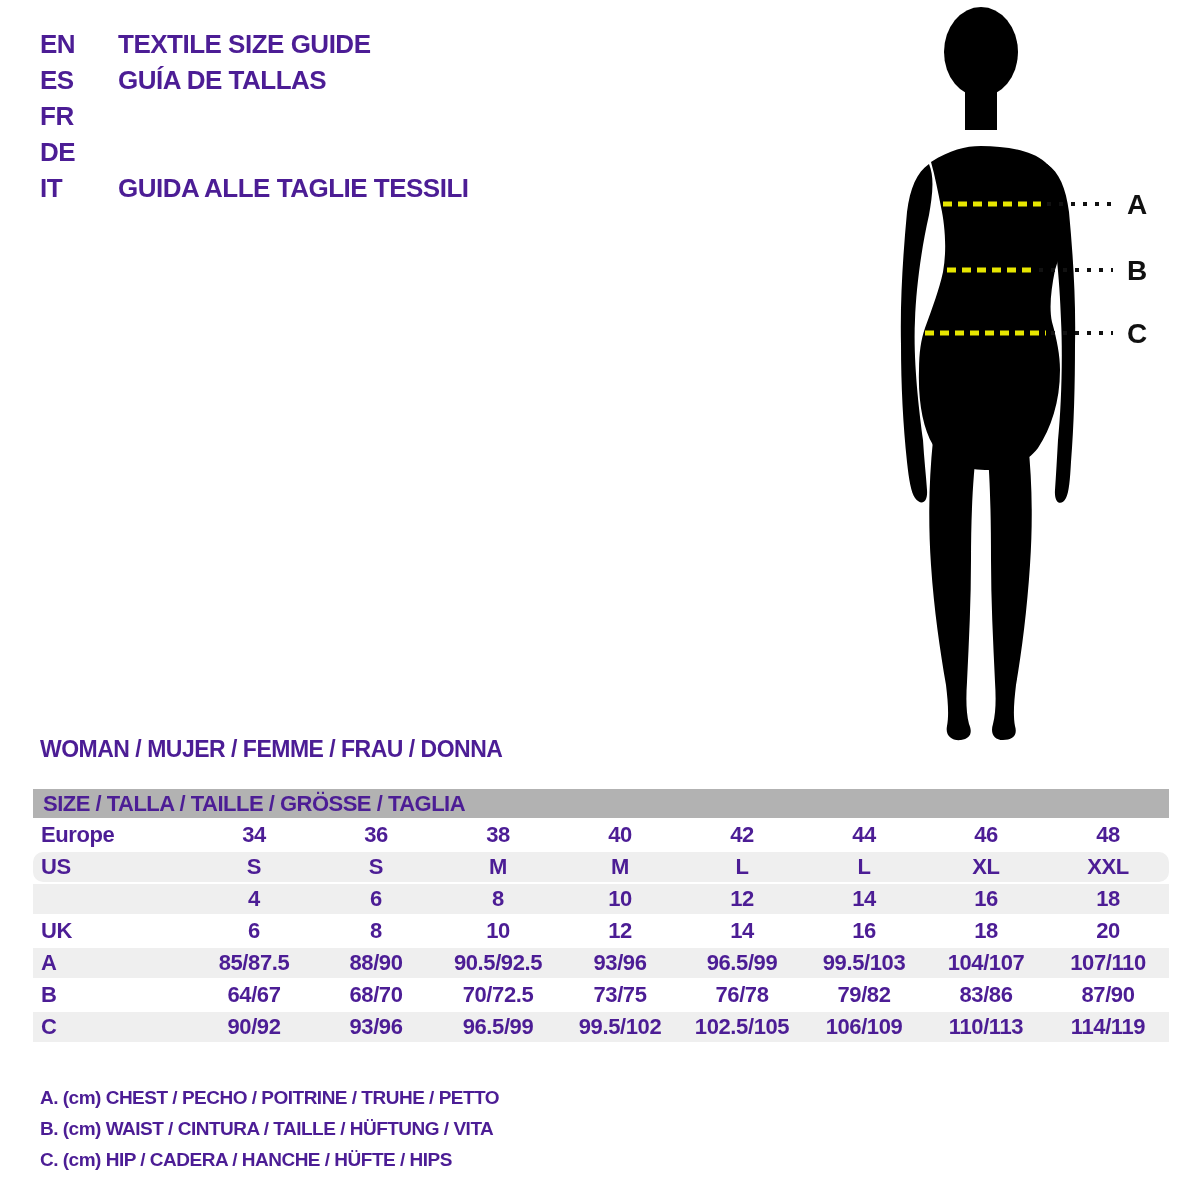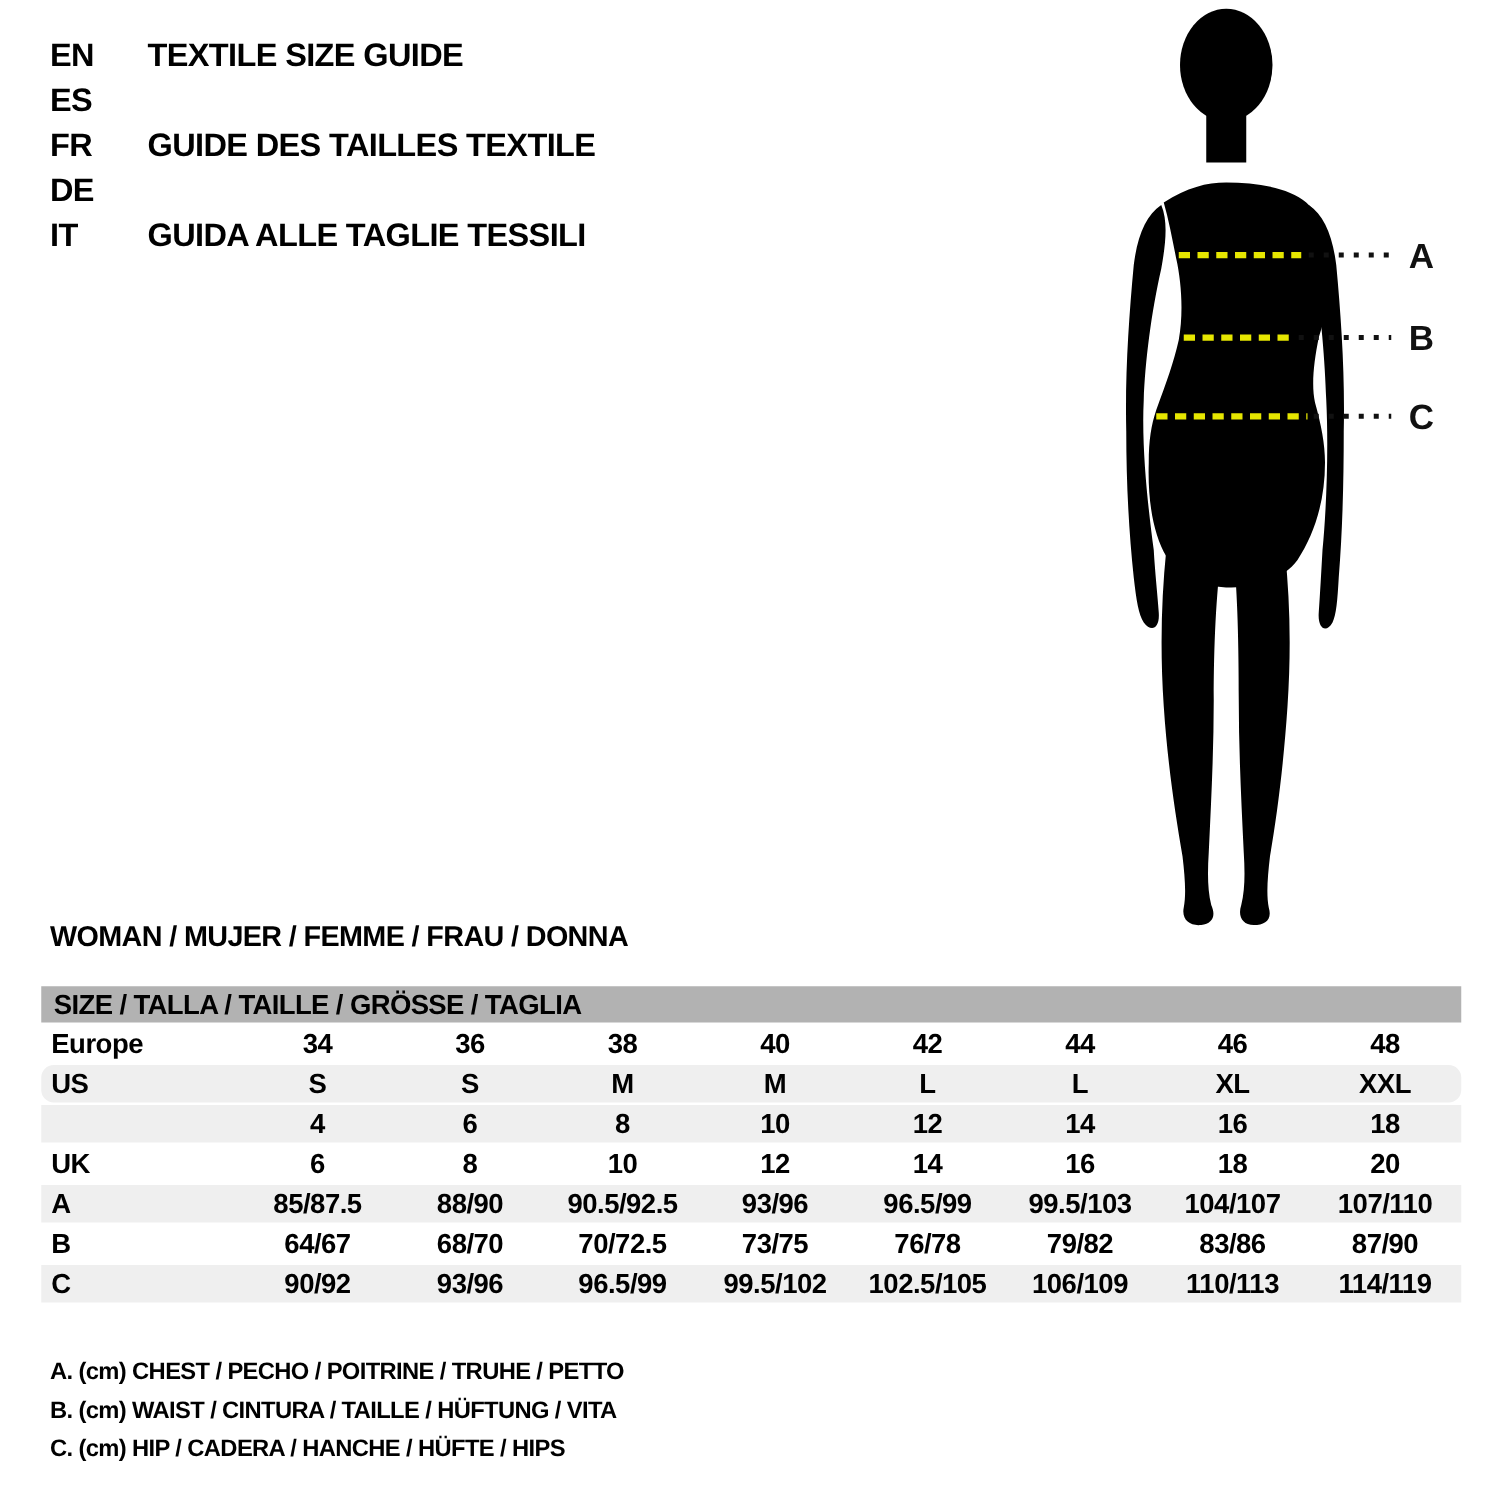--- a/index.html
+++ b/index.html
@@ -1,18 +1,18 @@
 <!DOCTYPE html>
 <html><head>
 <meta charset="utf-8">
 <style>
   html,body{margin:0;padding:0;background:#fff;}
   #stage{
     position:relative;width:1200px;height:1200px;background:#ffffff;
-    font-family:"Liberation Sans","DejaVu Sans",sans-serif;color:#000000;
+    font-family:"Liberation Sans","DejaVu Sans",sans-serif;color:#4c1d95;
     overflow:hidden;
   }
   
   .lang-block{position:absolute;left:40px;top:26px;}
   .lang-row{display:flex;line-height:36px;font-size:26px;font-weight:700;letter-spacing:-0.5px;}
   .lang-code{width:78px;flex:0 0 78px;}
   
   .figure-wrap{position:absolute;left:855px;top:0;width:345px;height:750px;}
   
   .section-title{position:absolute;left:40px;top:736px;font-size:23px;font-weight:700;letter-spacing:-0.5px;}
@@ -31,24 +31,24 @@
 
 <div id="stage">
 
   <div class="lang-block">
     <div class="lang-row">
       <span class="lang-code">EN</span>
       <span class="lang-label">TEXTILE SIZE GUIDE</span>
     </div>
     <div class="lang-row">
       <span class="lang-code">ES</span>
+      <span class="lang-label">GUÍA DE TALLAS</span>
     </div>
     <div class="lang-row">
       <span class="lang-code">FR</span>
-      <span class="lang-label">GUIDE DES TAILLES TEXTILE</span>
     </div>
     <div class="lang-row">
       <span class="lang-code">DE</span>
     </div>
     <div class="lang-row">
       <span class="lang-code">IT</span>
       <span class="lang-label">GUIDA ALLE TAGLIE TESSILI</span>
     </div>
   </div>
 

